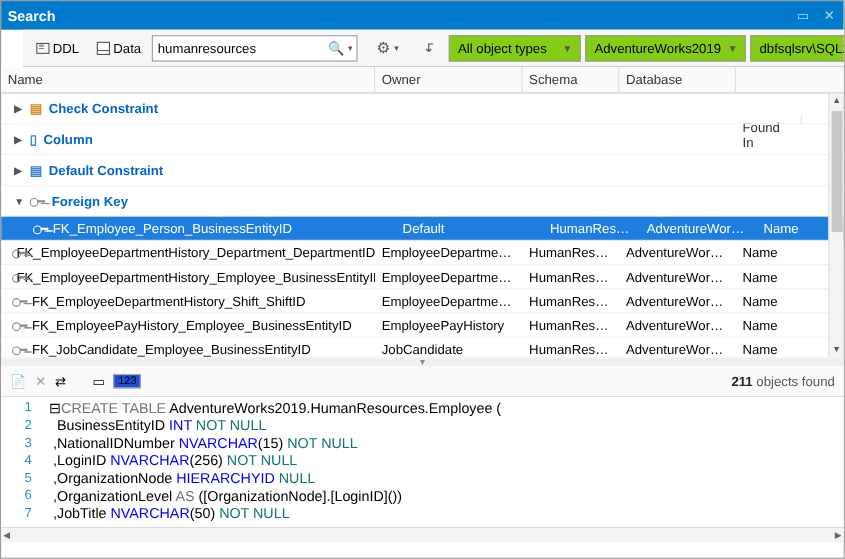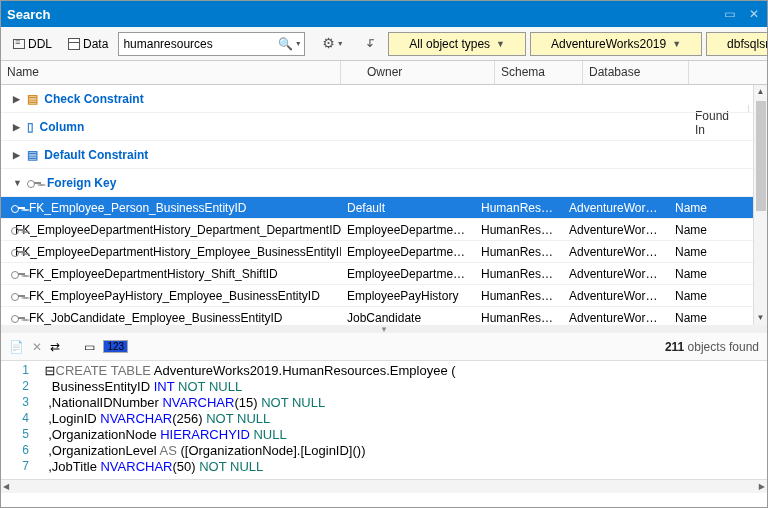--- a/index.html
+++ b/index.html
@@ -1,47 +1,47 @@
 <!DOCTYPE html>
 <html><head>
 <meta charset="utf-8">
 <style>
 * { box-sizing: border-box; margin: 0; padding: 0; font-family: "Segoe UI", Arial, sans-serif; }
 body { background: #fff; width: 768px; height: 508px; overflow: hidden; border: 1px solid #999; position: relative; }
 .titlebar { background: #007acc; height: 26px; display: flex; align-items: center; justify-content: space-between; padding: 0 6px; color: #fff; }
 .titlebar .title { font-size: 13px; font-weight: 600; }
 .titlebar .winctl { display: flex; gap: 10px; }
 .titlebar .winctl span { width: 14px; text-align: center; font-size: 12px; cursor: pointer; opacity: 0.7; }
-.toolbar { height: 34px; border-bottom: 1px solid #ccc; display: flex; align-items: center; padding: 3px 6px; gap: 4px; background: #f7f7f7; }
+.toolbar { height: 34px; border-bottom: 1px solid #ccc; display: flex; align-items: center; padding: 3px 6px; gap: 4px; background: #f7f7f7; margin-left: 20px; }
 .tb-btn { display: flex; align-items: center; gap: 3px; padding: 3px 5px; border: 1px solid transparent; font-size: 12px; cursor: pointer; }
 .tb-sep { width: 1px; height: 22px; background: #ccc; margin: 0 2px; }
 .searchbox { flex: 0 0 180px; display: flex; align-items: center; border: 1px solid #999; background: #fff; height: 24px; padding: 0 4px; }
 .searchbox input { border: none; outline: none; flex: 1; font-size: 12px; }
-.dd { display: flex; align-items: center; border: 1px solid #999; background: #fef9c3; height: 24px; padding: 0 20px; font-size: 12px; gap: 6px; cursor: pointer; }
+.dd { display: flex; align-items: center; border: 1px solid #999; background: #84cc16; height: 24px; padding: 0 7px; font-size: 12px; gap: 6px; cursor: pointer; }
 .dd .lbl { flex: 1; white-space: nowrap; overflow: hidden; }
 .dd .caret { font-size: 9px; color: #555; }
 .headerrow { display: flex; height: 24px; border-bottom: 1px solid #ccc; background: #fafafa; font-size: 12px; color: #333; }
 .headerrow > div { border-right: 1px solid #ddd; padding: 4px 6px; }
 .col-name { width: 340px; }
-.col-owner { width: 134px; margin-left: 20px; }
+.col-owner { width: 134px; }
 .col-schema { width: 88px; }
 .col-db { width: 106px; }
 .col-found { width: 60px; margin-top: 44px; }
 .col-scroll { width: 14px; border-right: none !important; }
 .tree { height: 240px; overflow: hidden; position: relative; }
 .group { display: flex; align-items: center; height: 28px; padding: 0 12px; font-size: 12px; color: #0066cc; font-weight: 600; gap: 6px; cursor: pointer; border-bottom: 1px solid #f0f0f0;}
 .group .chev { font-size: 9px; color: #555; width: 8px; }
 .row { display: flex; height: 22px; font-size: 12px; align-items: center; border-bottom: 1px solid #f0f0f0; }
 .row > div { padding: 0 6px; white-space: nowrap; overflow: hidden; text-overflow: ellipsis; }
 .row .c-name { width: 340px; display: flex; align-items: center; gap: 4px; padding-left: 10px; }
 .row .c-owner { width: 134px; }
 .row .c-schema { width: 88px; }
 .row .c-db { width: 106px; }
 .row .c-found { width: 60px; }
-.row.sel { background: #1e7ee0; color: #fff; }
+.row.sel { background: #1e7ee0; color: #fff; justify-content: center; }
 .key-icon { width: 14px; height: 8px; display: inline-block; position: relative; }
 .key-icon::before { content:""; position:absolute; left:0; top:1px; width:6px; height:6px; border:1px solid currentColor; border-radius:50%; }
 .key-icon::after { content:""; position:absolute; left:7px; top:3px; width:7px; height:2px; background: currentColor; box-shadow: 5px 2px 0 -0.5px currentColor, 3px 2px 0 -0.5px currentColor; }
 .splitter { height: 8px; background: #f0f0f0; display:flex; align-items:center; justify-content:center; color:#888; font-size:9px; cursor: row-resize;}
 .bottombar { height: 28px; display: flex; align-items: center; padding: 0 8px; gap: 8px; border-bottom: 1px solid #ddd; font-size: 12px; background:#fafafa;}
 .bottombar .spacer { flex:1; }
 .bottombar .count { color:#555; }
 .bottombar .count b { color:#222; font-weight:600;}
 .code { font-family: Consolas, monospace; font-size: 13px; padding: 2px 0; height: 118px; overflow:hidden; background:#fff;}
 .code .line { display:flex; height: 16px; }

